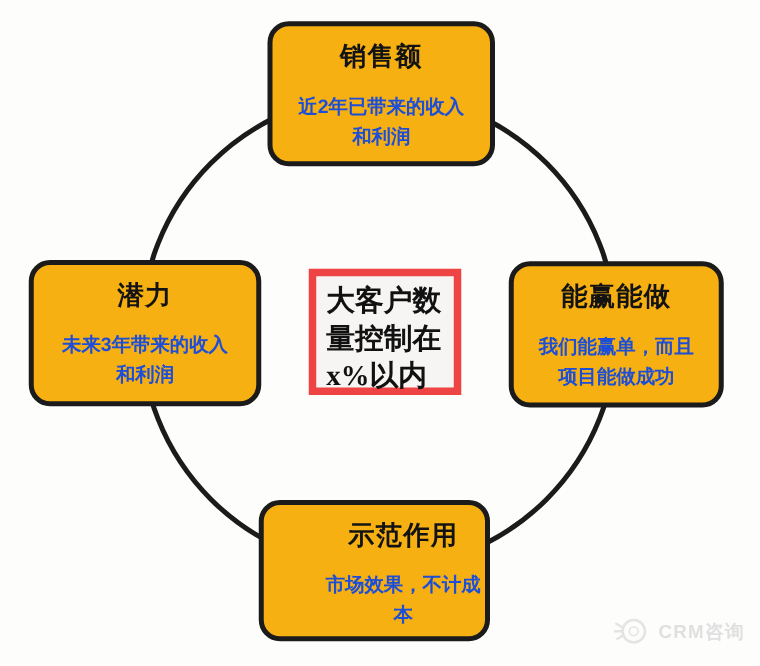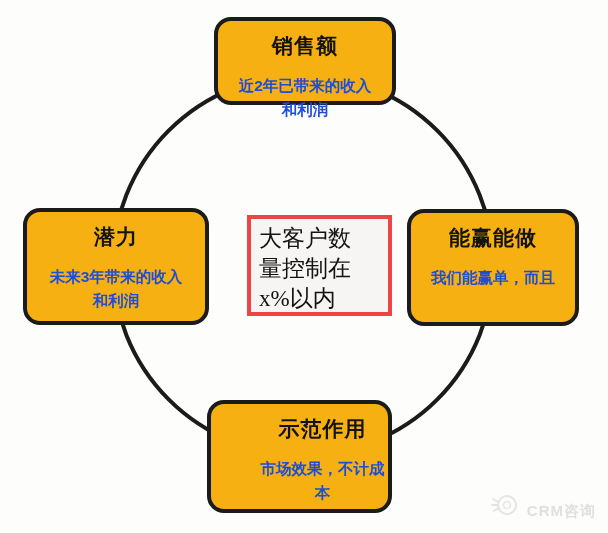--- a/index.html
+++ b/index.html
@@ -24,21 +24,21 @@
     box-sizing: border-box;
     background: var(--box-fill, #F6B012);
     border: 4px solid var(--line, #1B1B1B);
     border-radius: 17px;
     display: flex;
     flex-direction: column;
     align-items: center;
     text-align: center;
     padding-top: 12px;
   }
-  .node-top    { left: 214px; top: 17px;  width: 182px; height: 88px; }
+  .node-top    { left: 214px; top: 17px;  width: 182px; height: 116px; }
   .node-left   { left: 23px;  top: 208px; width: 186px; height: 117px; }
   .node-right  { left: 407px; top: 209px; width: 172px; height: 117px; }
   .node-bottom { left: 207px; top: 400px; width: 185px; height: 113px; padding-left: 46px; }
   .node-title {
     font-size: 21px;
     font-weight: bold;
     color: #131313;
     line-height: 26px;
     letter-spacing: 1px;
   }
@@ -46,38 +46,38 @@
     margin-top: 15px;
     font-size: 15.5px;
     font-weight: bold;
     color: #1d4ed8;
     line-height: 24px;
   }
   .node-desc span { display: block; }
   .center-box {
     position: absolute;
     left: 247px; top: 215px;
-    width: 145px; height: 101px;
+    width: 122px; height: 101px;
     box-sizing: border-box;
     background: #F6F5F3;
-    border: 4px solid #ef4444;
+    border: 6px solid #ef4444;
     padding: 5px 0 0 8px;
     font-family: "Liberation Serif", "DejaVu Serif", serif;
-    font-weight: normal;
+    font-weight: bold;
     font-size: 23px;
     color: #111111;
     line-height: 30px;
     text-align: left;
   }
   .center-box span { display: block; }
   .watermark {
     position: absolute;
     right: 12px; bottom: 12px;
     display: flex;
-    align-items: flex-end;
+    align-items: center;
     gap: 6px;
   }
   .watermark-icon { width: 32px; height: 32px; }
   .watermark-label {
     font-size: 15px;
     font-weight: bold;
     color: var(--wm, #E0E0E0);
     letter-spacing: 1px;
   }
 </style>
@@ -103,20 +103,21 @@
     <div class="node-desc">
       <span>未来3年带来的收入</span>
       <span>和利润</span>
     </div>
   </div>
 
   <div class="node node-right">
     <div class="node-title">能赢能做</div>
     <div class="node-desc">
       <span>我们能赢单，而且</span>
+      <span>项目能做成功</span>
     </div>
   </div>
 
   <div class="node node-bottom">
     <div class="node-title">示范作用</div>
     <div class="node-desc">
       <span>市场效果，不计成</span>
       <span>本</span>
     </div>
   </div>

